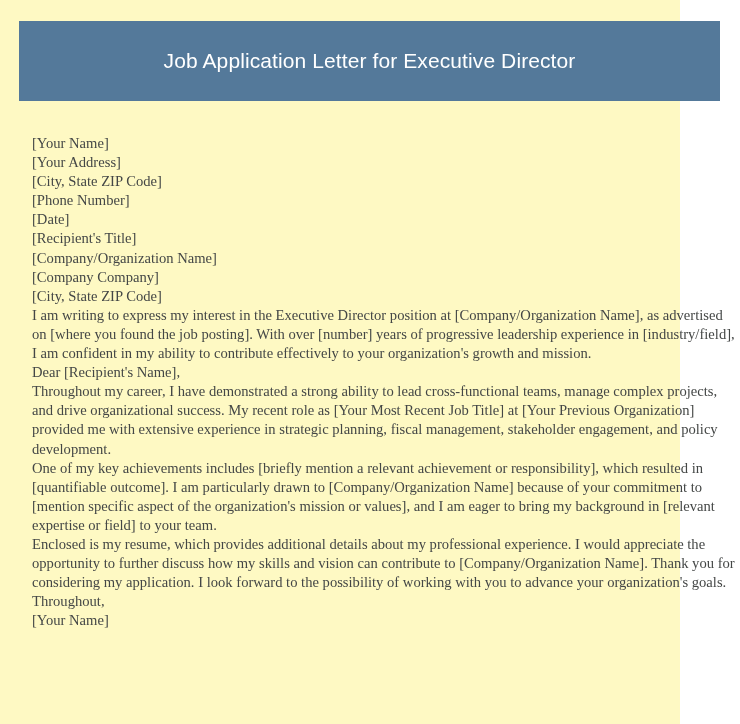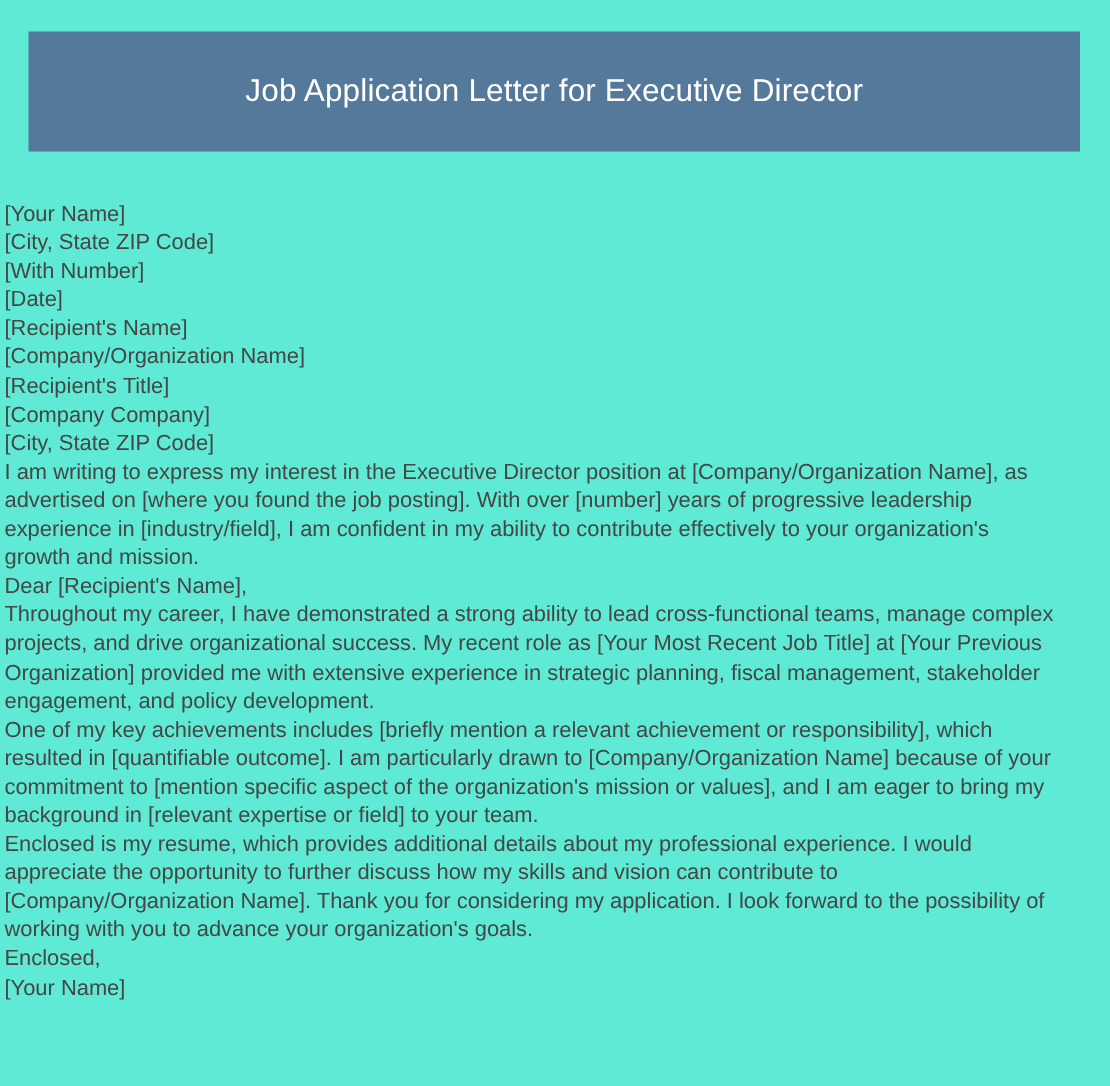--- a/index.html
+++ b/index.html
@@ -9,23 +9,23 @@
   body {
     width: 740px;
     height: 724px;
     background: #ffffff;
     font-family: "Liberation Sans", sans-serif;
     overflow: hidden;
   }
 
   .page {
     position: relative;
-    width: 740px;
+    width: 680px;
     height: 724px;
-    background: #5eead4;
+    background: #fef9c3;
     box-sizing: border-box;
   }
 
   
   .header-banner {
     position: absolute;
     left: 19px;
     top: 21px;
     width: 701px;
     height: 80px;
@@ -42,25 +42,25 @@
     font-weight: 400;
     letter-spacing: 0.1px;
     line-height: 1.2;
     text-align: center;
     white-space: nowrap;
   }
 
   
   .letter-body {
     position: absolute;
-    left: 3px;
+    left: 32px;
     top: 134px;
     width: 703px;
     color: #444746;
-    font-family: Liberation Sans, sans-serif;
+    font-family: Liberation Serif, serif;
     font-size: 14.6px;
     line-height: 19.1px;
   }
 
   .letter-line {
     margin: 0;
     padding: 0;
     text-align: left;
     word-wrap: break-word;
     white-space: normal;
@@ -74,30 +74,30 @@
 <body>
 
 <div class="page">
 
   <div class="header-banner">
     <div class="header-title">Job Application Letter for Executive Director</div>
   </div>
 
   <div class="letter-body">
       <p class="letter-line block">[Your Name]</p>
+      <p class="letter-line block">[Your Address]</p>
       <p class="letter-line block">[City, State ZIP Code]</p>
-      <p class="letter-line block">[With Number]</p>
+      <p class="letter-line block">[Phone Number]</p>
       <p class="letter-line block">[Date]</p>
-      <p class="letter-line block">[Recipient's Name]</p>
+      <p class="letter-line block">[Recipient's Title]</p>
       <p class="letter-line block">[Company/Organization Name]</p>
-      <p class="letter-line block">[Recipient's Title]</p>
       <p class="letter-line block">[Company Company]</p>
       <p class="letter-line block">[City, State ZIP Code]</p>
       <p class="letter-line">I am writing to express my interest in the Executive Director position at [Company/Organization Name], as advertised on [where you found the job posting]. With over [number] years of progressive leadership experience in [industry/field], I am confident in my ability to contribute effectively to your organization's growth and mission.</p>
       <p class="letter-line block">Dear [Recipient's Name],</p>
       <p class="letter-line">Throughout my career, I have demonstrated a strong ability to lead cross-functional teams, manage complex projects, and drive organizational success. My recent role as [Your Most Recent Job Title] at [Your Previous Organization] provided me with extensive experience in strategic planning, fiscal management, stakeholder engagement, and policy development.</p>
       <p class="letter-line">One of my key achievements includes [briefly mention a relevant achievement or responsibility], which resulted in [quantifiable outcome]. I am particularly drawn to [Company/Organization Name] because of your commitment to [mention specific aspect of the organization's mission or values], and I am eager to bring my background in [relevant expertise or field] to your team.</p>
       <p class="letter-line">Enclosed is my resume, which provides additional details about my professional experience. I would appreciate the opportunity to further discuss how my skills and vision can contribute to [Company/Organization Name]. Thank you for considering my application. I look forward to the possibility of working with you to advance your organization's goals.</p>
-      <p class="letter-line block">Enclosed,</p>
+      <p class="letter-line block">Throughout,</p>
       <p class="letter-line block">[Your Name]</p>
     </div>
 
 </div>
 
 </body></html>

